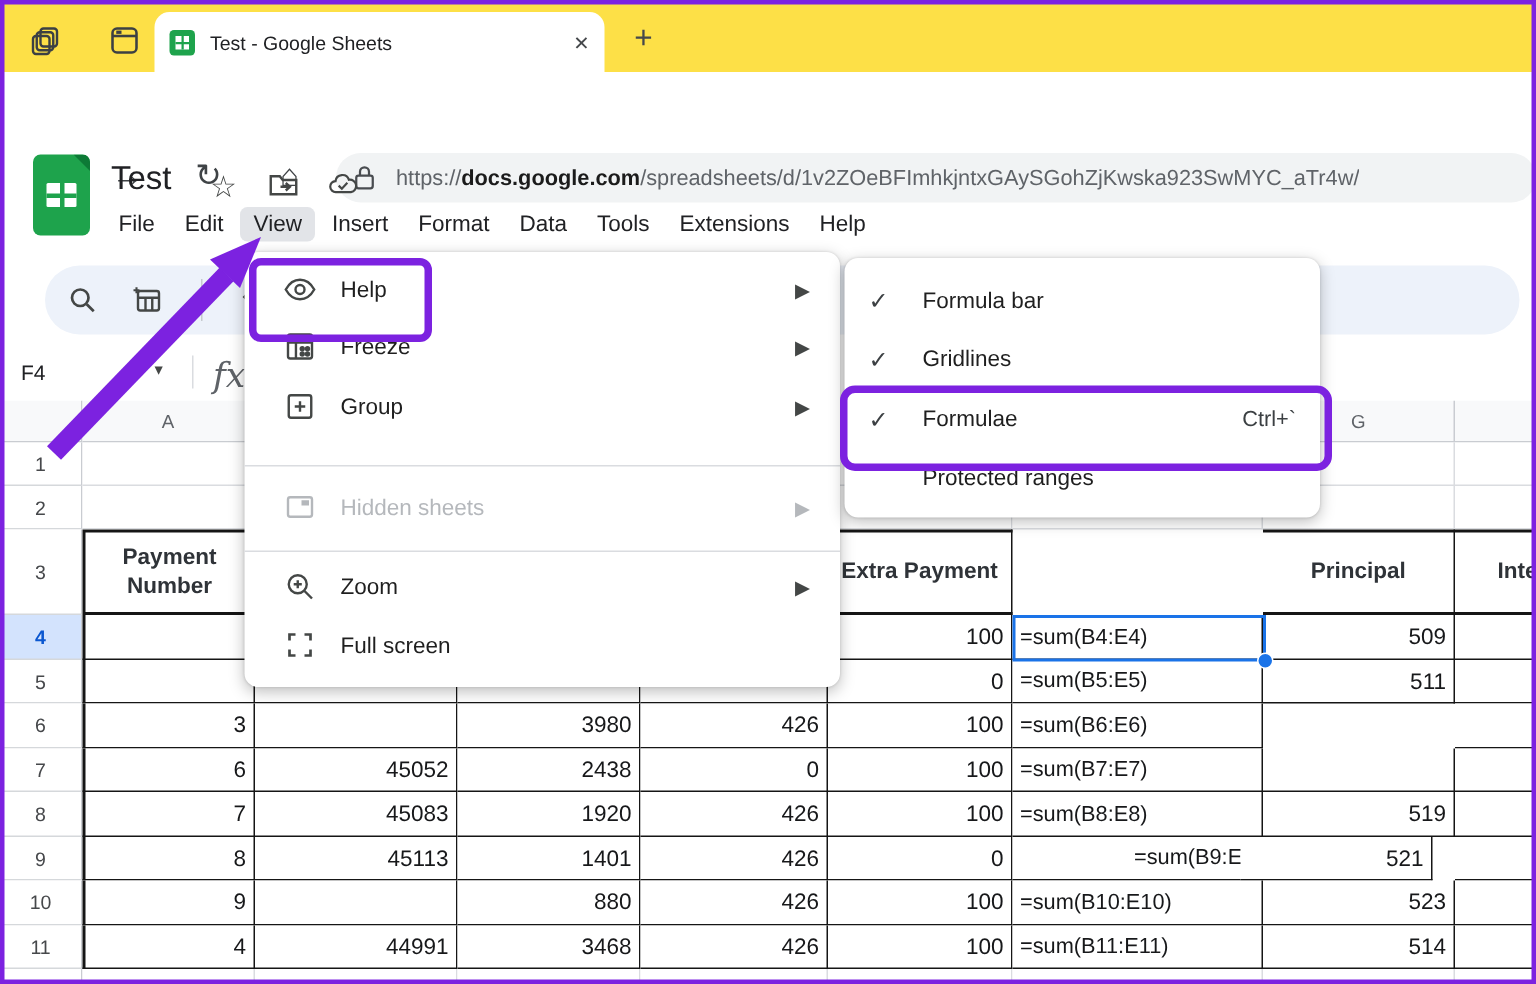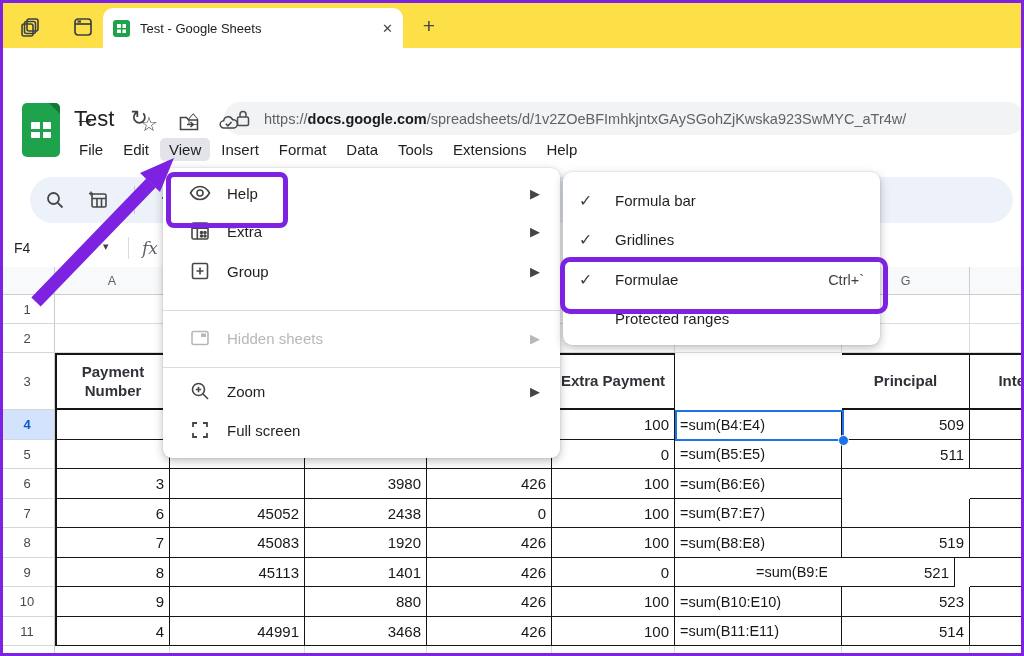--- a/index.html
+++ b/index.html
@@ -38,21 +38,21 @@
   #menubar .mitem.active{background:#e2e4e8;}
   
   #toolbar{left:30px;top:177px;width:983px;height:46px;background:#edf2fa;border-radius:23px;}
   .tb-ico{top:189px;width:22px;height:22px;color:#444746;}
   .tb-divider{top:186px;width:1px;height:28px;background:#c6cace;}
   .txt-ico{font-size:17px;color:#444746;top:190px;width:24px;text-align:center;}
   #textcolor-bar{left:960px;top:210px;width:24px;height:4px;background:#111;}
   #namebox{left:14px;top:240px;font-size:14px;color:#202124;}
   #namebox-caret{left:103px;top:240px;font-size:11px;color:#444746;}
   #fbar-divider{left:128px;top:237px;width:1px;height:22px;background:#dadce0;}
-  #fx{left:142px;top:238px;font-family:"DejaVu Serif",serif;font-style:italic;font-size:17px;color:#5f6368;}
+  #fx{left:142px;top:238px;font-family:"DejaVu Serif",serif;font-style:italic;font-size:23px;color:#5f6368;}
   
   #sheet{left:0;top:267px;width:1024px;height:389px;overflow:hidden;}
   .colhdr{position:absolute;top:0;height:28px;background:#f8f9fa;border-right:1px solid #c9ccd1;
        border-bottom:1px solid #c9ccd1;box-sizing:border-box;color:#5f6368;font-size:12.5px;
        display:flex;align-items:center;justify-content:center;}
   #corner{position:absolute;left:0;top:0;width:55px;height:28px;background:#f8f9fa;
        border-right:1px solid #c9ccd1;border-bottom:1px solid #c9ccd1;box-sizing:border-box;}
   #corner .tri{position:absolute;right:3px;bottom:3px;width:0;height:0;
        border-bottom:13px solid #c4c7c5;border-left:13px solid transparent;}
   .rowhdr{position:absolute;left:0;width:55px;background:#fff;border-right:1px solid #c9ccd1;
@@ -433,21 +433,21 @@
       <div class="ico">
         <svg class="icon" viewBox="0 0 22 22" fill="none" stroke="#444746" stroke-width="1.6">
           <rect x="3" y="3" width="16" height="16" rx="1.5"></rect>
           <path d="M3 8.3 H19 M8.3 3 V19"></path>
           <circle cx="12.5" cy="12.5" r="1" fill="#444746"></circle>
           <circle cx="16" cy="12.5" r="1" fill="#444746"></circle>
           <circle cx="12.5" cy="16" r="1" fill="#444746"></circle>
           <circle cx="16" cy="16" r="1" fill="#444746"></circle>
         </svg>
       </div>
-      <div class="lbl">Extra</div>
+      <div class="lbl">Freeze</div>
       <div class="arrow">▶</div>
     </div>
     <div class="vitem" style="top: 84px;">
       <div class="ico">
         <svg class="icon" viewBox="0 0 22 22" fill="none" stroke="#444746" stroke-width="1.6">
           <rect x="3.5" y="3.5" width="15" height="15" rx="1.5"></rect>
           <path d="M11 7.5 V14.5 M7.5 11 H14.5"></path>
         </svg>
       </div>
       <div class="lbl">Group</div>

